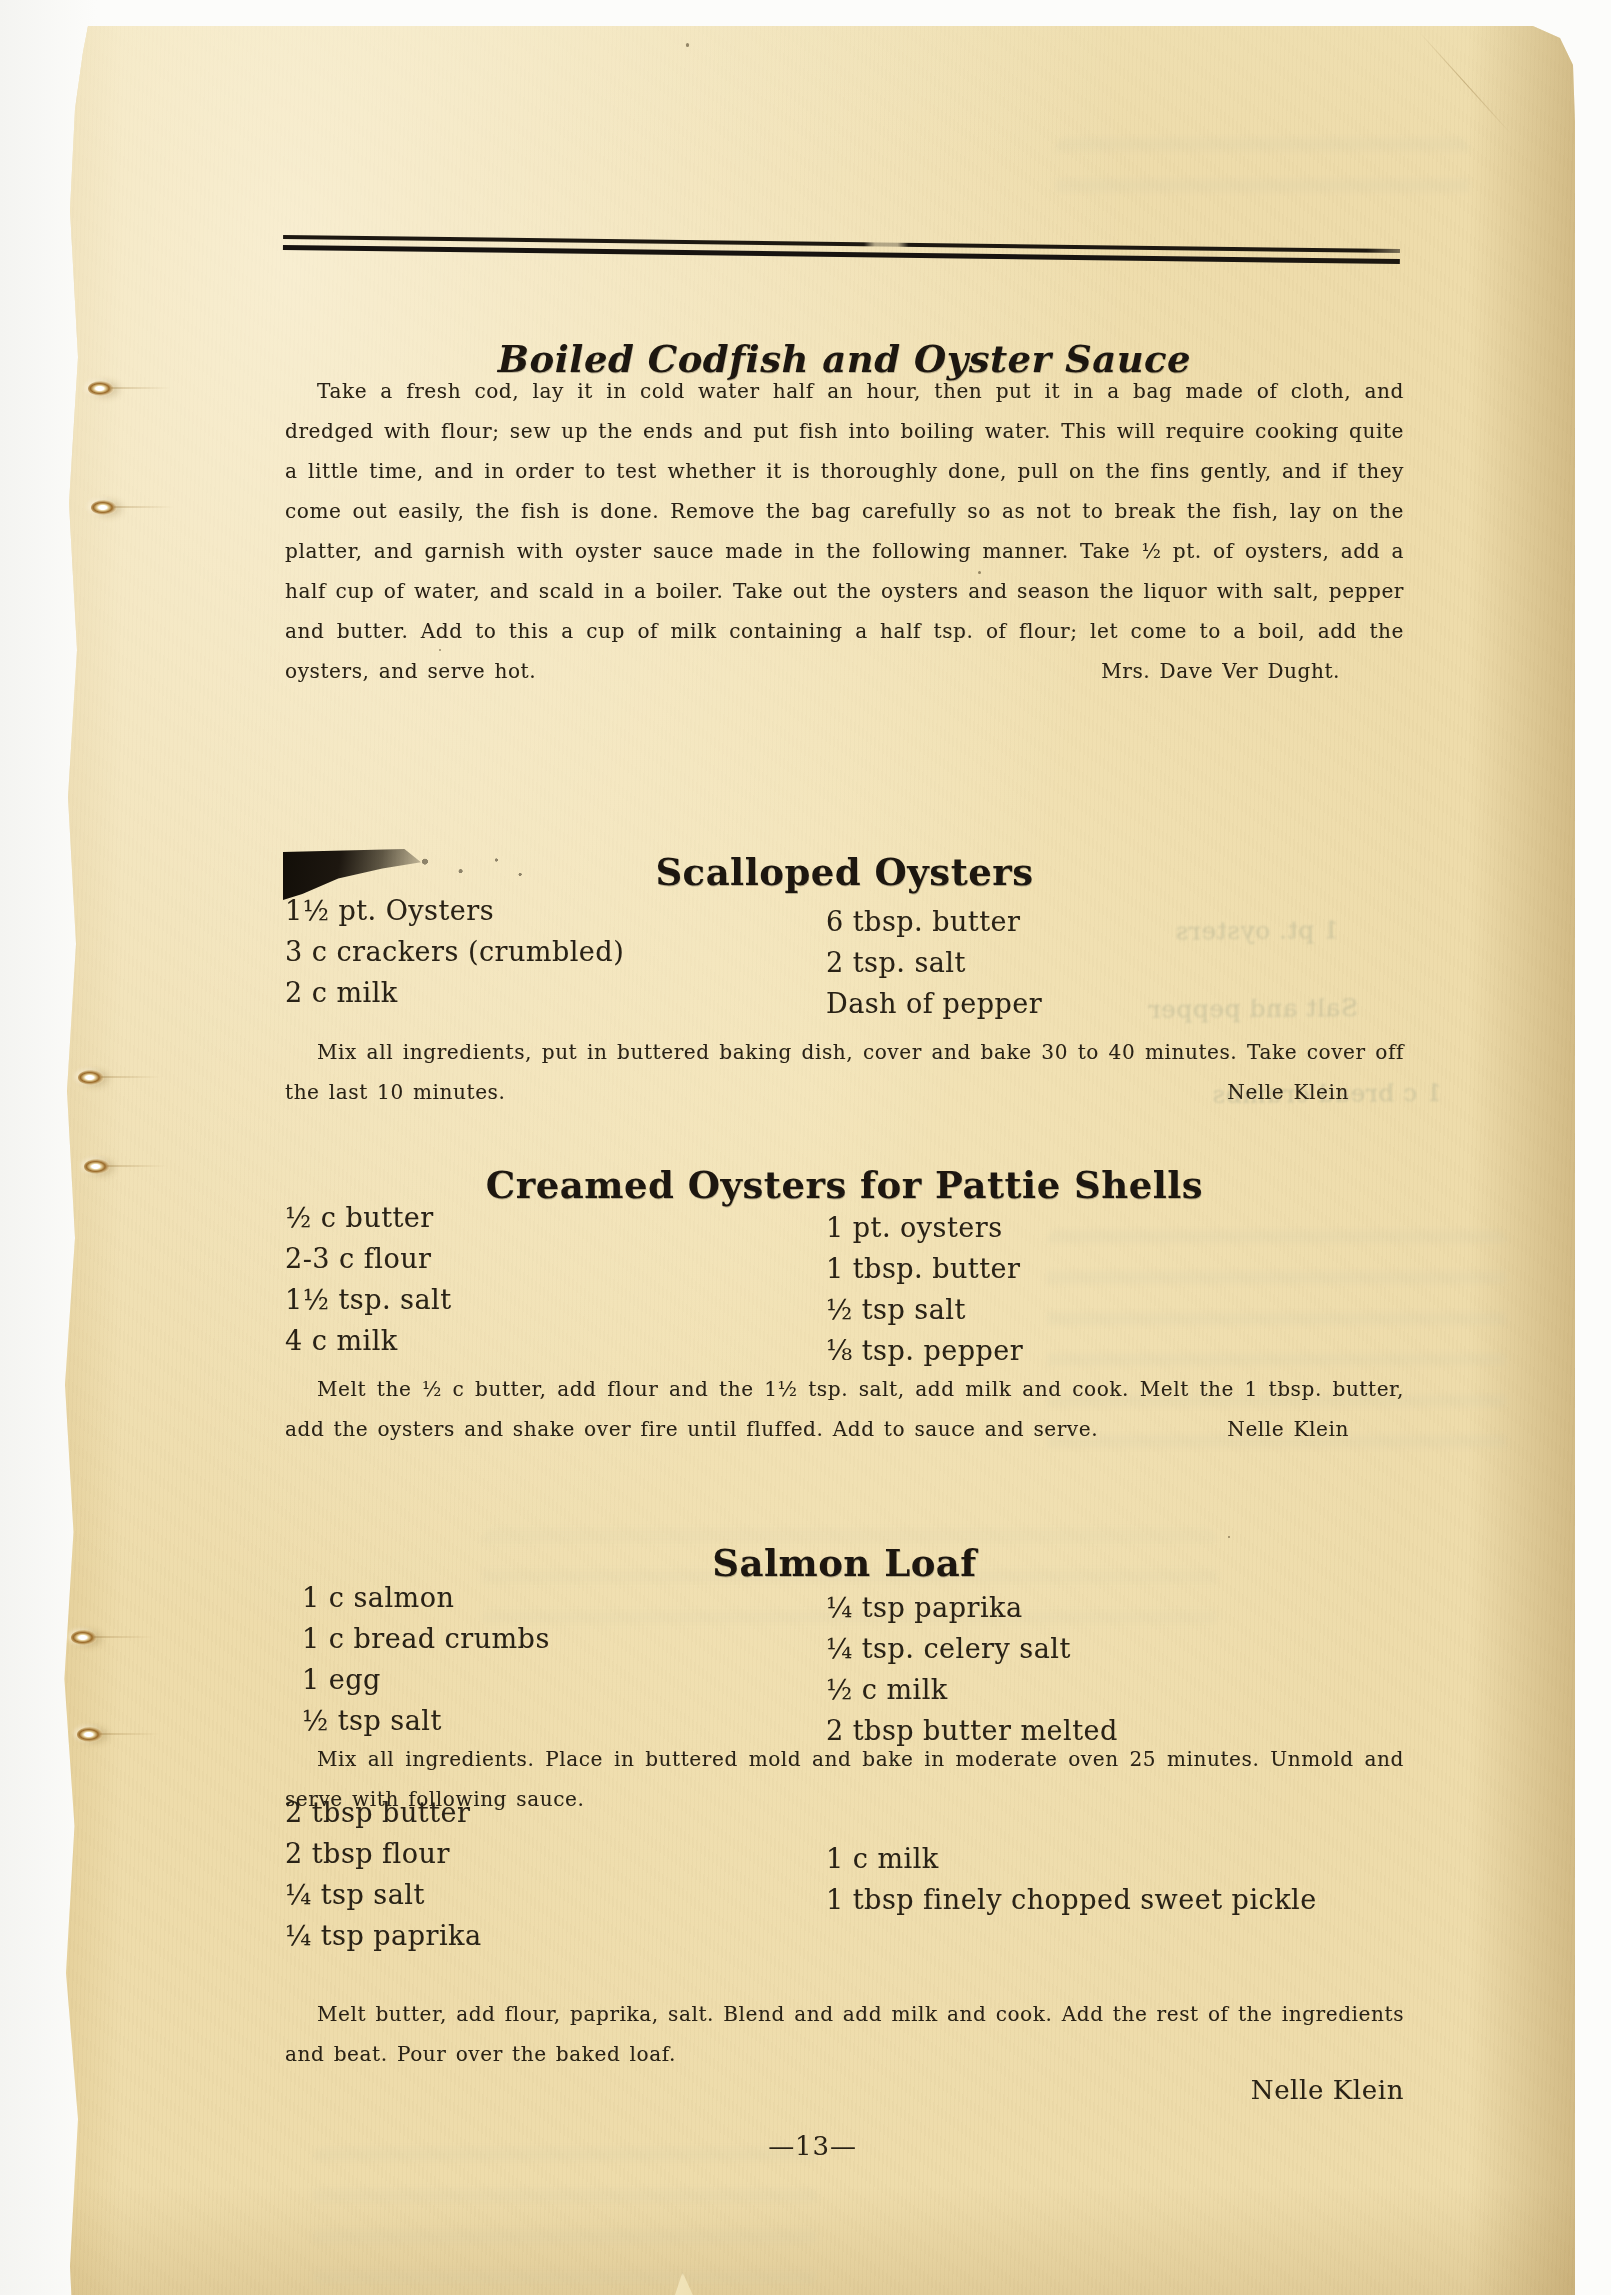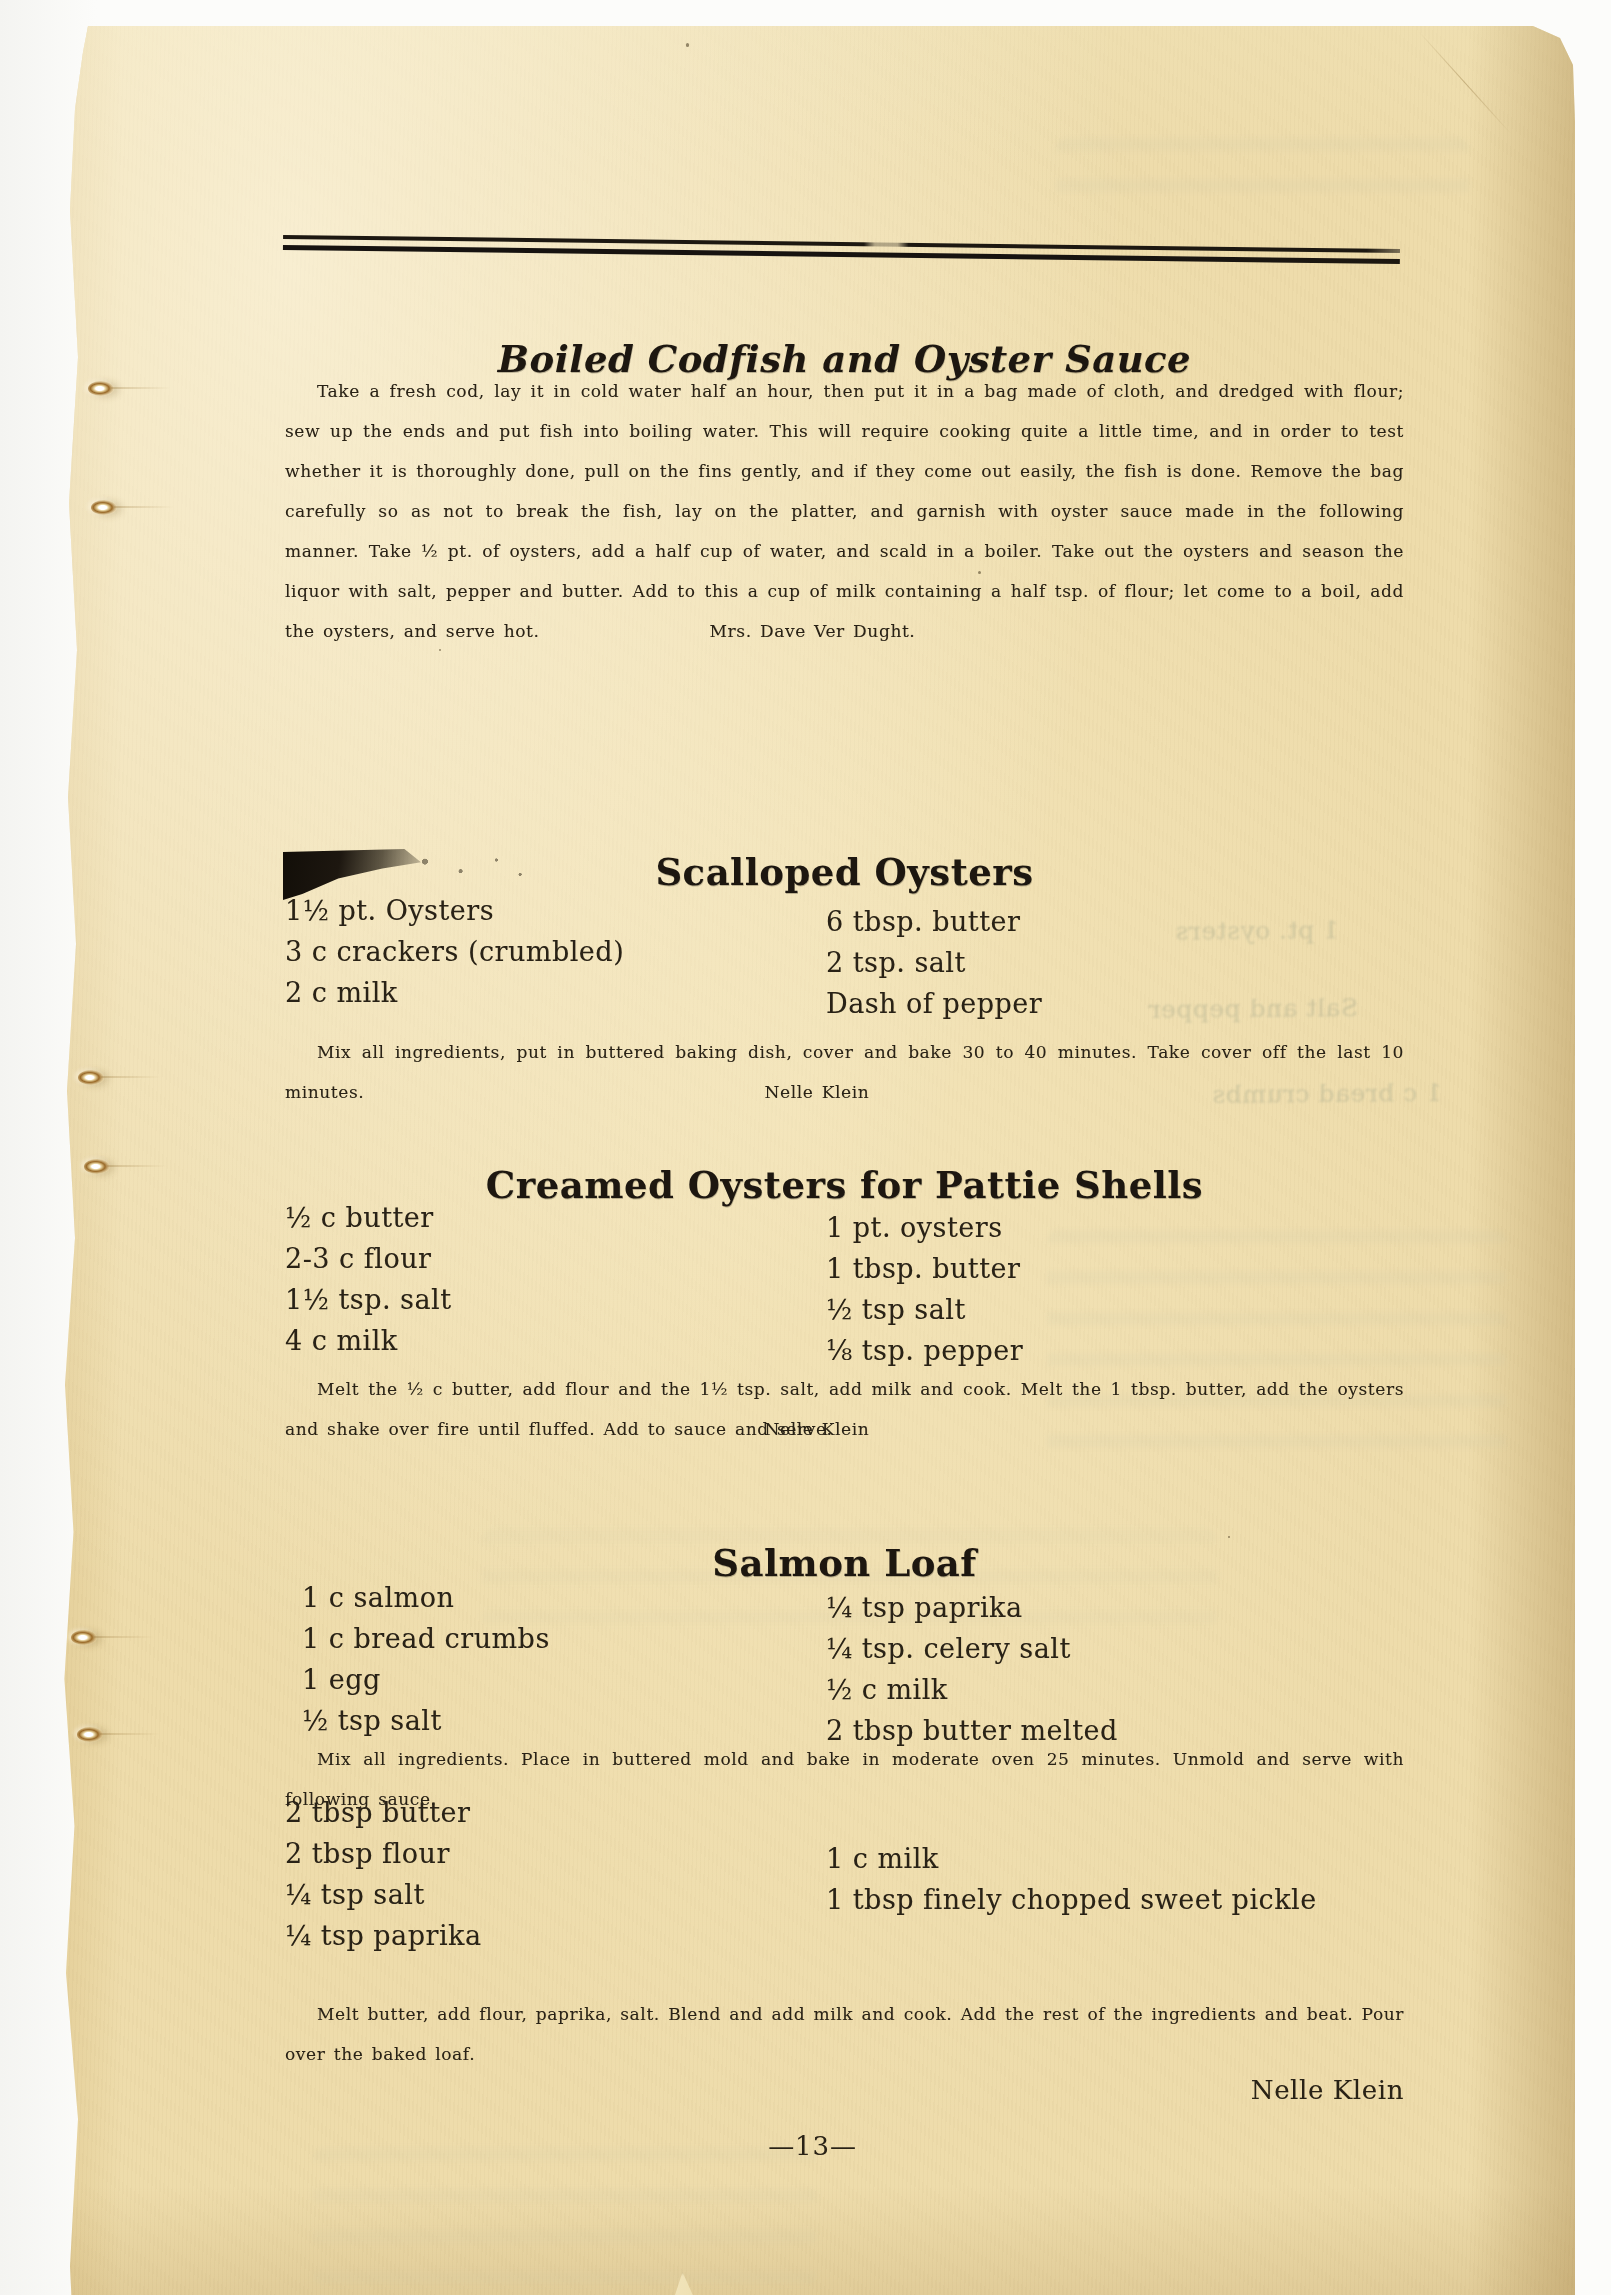--- a/index.html
+++ b/index.html
@@ -23,24 +23,24 @@
     color:#241e14;
   }
 
   .rule{position:absolute;left:237px;top:209px;width:1117px;transform:rotate(0.72deg);transform-origin:left center;}
   .rule .r1{height:4.1px;background:linear-gradient(to right,#1d1811 0 52%,rgba(29,24,17,.30) 53% 55%,#1d1811 56% 97%,rgba(29,24,17,.55) 100%);}
   .rule .r2{height:5px;margin-top:6.4px;background:linear-gradient(to right,#171310 0 70%,#1d1811 100%);}
 
   .h{position:absolute;left:239px;width:1119px;text-align:center;
      font-weight:bold;font-size:37px;line-height:1.15;letter-spacing:0.5px;
      color:#1d1710;text-shadow:0.5px 0.5px 0 rgba(25,18,8,.25);}
-  .p{position:absolute;left:239px;width:1119px;font-size:17px;line-height:40px;
+  .p{position:absolute;left:239px;width:1119px;font-size:20px;line-height:40px;
      text-align:justify;text-indent:32px;letter-spacing:0.6px;word-spacing:2.3px;
      color:#292216;text-shadow:0.3px 0.4px 0 rgba(30,22,10,.22);hyphens:none;}
-  .attr{text-align:center;margin-top:-40px;padding-right:64px;text-indent:0;}
+  .attr{text-align:right;margin-top:-40px;padding-right:64px;text-indent:0;}
   .attr-abs{position:absolute;left:239px;width:1119px;text-align:right;padding-right:78px;
      font-size:26px;letter-spacing:0.6px;color:#292216;text-shadow:0.3px 0.4px 0 rgba(30,22,10,.22);}
   .col{position:absolute;font-size:27px;line-height:41px;letter-spacing:0.5px;
      color:#292216;text-shadow:0.3px 0.4px 0 rgba(30,22,10,.22);white-space:nowrap;}
   .pageno{position:absolute;left:239px;top:2105px;width:1119px;text-align:center;
      transform:translateX(-32px);font-size:26px;letter-spacing:0.9px;color:#292216;}
 
   .smudge{position:absolute;left:237px;top:823px;width:138px;height:51px;
      background:linear-gradient(100deg,#120e08 0%,#1d1710 40%,rgba(30,24,14,.70) 68%,rgba(40,32,18,.18) 100%);
      clip-path:polygon(0 6%,88% 0,100% 26%,72% 38%,40% 58%,14% 88%,0 100%);}

